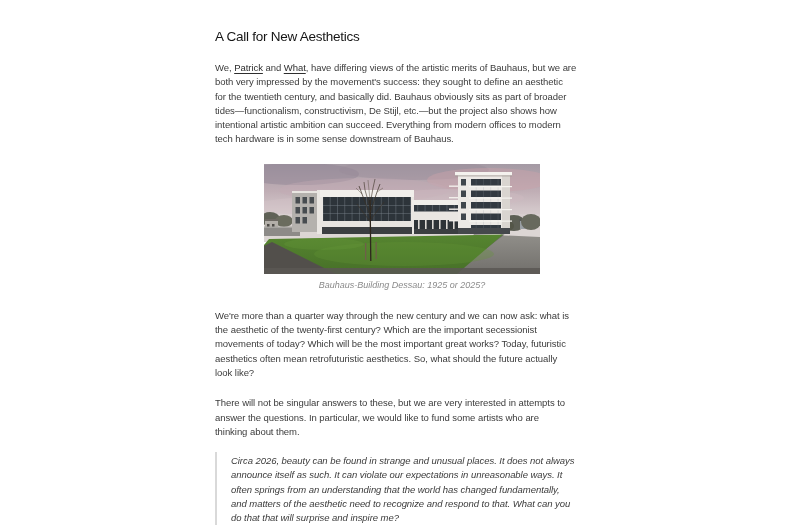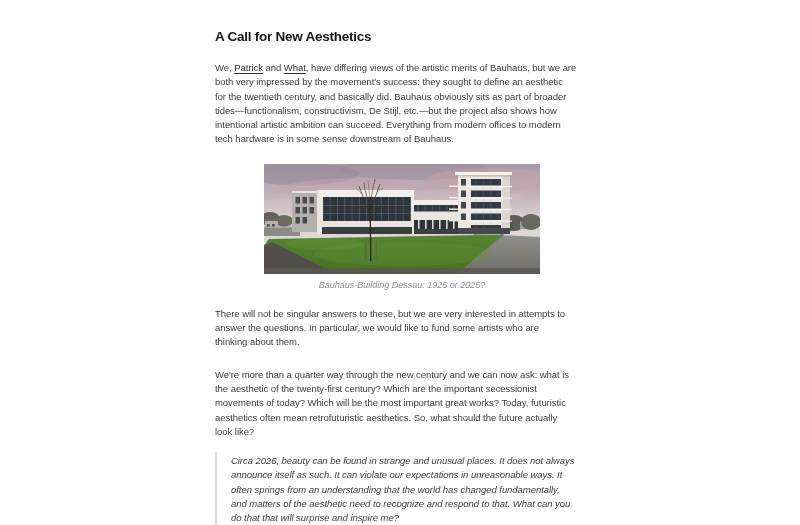--- a/index.html
+++ b/index.html
@@ -12,21 +12,21 @@
   }
   .article {
     box-sizing: border-box;
     padding: 29px 0 0 215px;
     width: 620px;
   }
   .page-title {
     margin: 0;
     font-size: 13.5px;
     line-height: 16px;
-    font-weight: bold;
+    font-weight: normal;
     letter-spacing: -0.25px;
     color: #151515;
   }
   .body-par {
     margin: 16px 0 0 0;
     font-size: 9.5px;
     line-height: 14.3px;
     color: #3b3b3b;
     letter-spacing: -0.05px;
     white-space: pre;
@@ -213,29 +213,29 @@
         <path d="M106.2,44 L101,26 L100,18" stroke="#3a3025" stroke-width="0.6" fill="none"></path>
         <path d="M106.1,40 L109,24 L111,15" stroke="#3a3025" stroke-width="0.6" fill="none"></path>
         <path d="M106.4,58 L93,40" stroke="#3a3025" stroke-width="0.6" fill="none"></path>
         <path d="M106.4,56 L120,38" stroke="#3a3025" stroke-width="0.6" fill="none"></path>
         <path d="M98,30 L92,24 M113,28 L119,24 M106,36 L104,16" stroke="#4a3f31" stroke-width="0.4" fill="none"></path>
       </g>
     </svg>
     <figcaption class="photo-caption">Bauhaus-Building Dessau: 1925 or 2025?</figcaption>
   </figure>
 
-  <p class="body-par">There will not be singular answers to these, but we are very interested in attempts to
-answer the questions. In particular, we would like to fund some artists who are
-thinking about them.</p>
-
   <p class="body-par mt18">We're more than a quarter way through the new century and we can now ask: what is
 the aesthetic of the twenty-first century? Which are the important secessionist
 movements of today? Which will be the most important great works? Today, futuristic
 aesthetics often mean retrofuturistic aesthetics. So, what should the future actually
 look like?</p>
 
+  <p class="body-par">There will not be singular answers to these, but we are very interested in attempts to
+answer the questions. In particular, we would like to fund some artists who are
+thinking about them.</p>
+
   <blockquote class="pull-quote">Circa 2026, beauty can be found in strange and unusual places. It does not always
 announce itself as such. It can violate our expectations in unreasonable ways. It
 often springs from an understanding that the world has changed fundamentally,
 and matters of the aesthetic need to recognize and respond to that. What can you
 do that that will surprise and inspire me?</blockquote>
 
 </div>
 
 </body></html>

